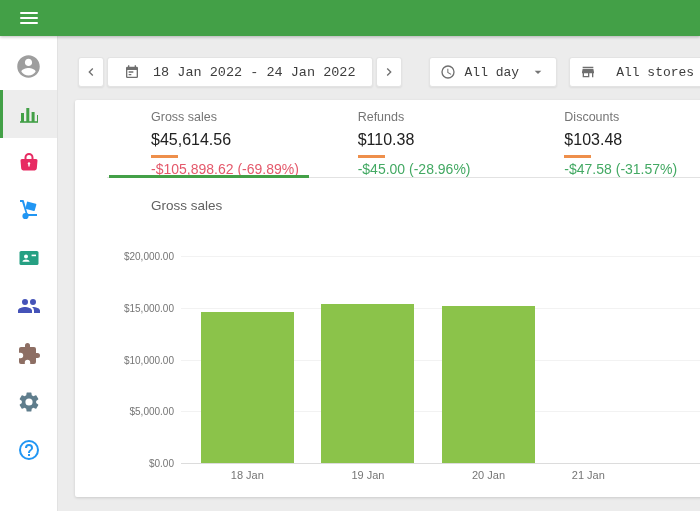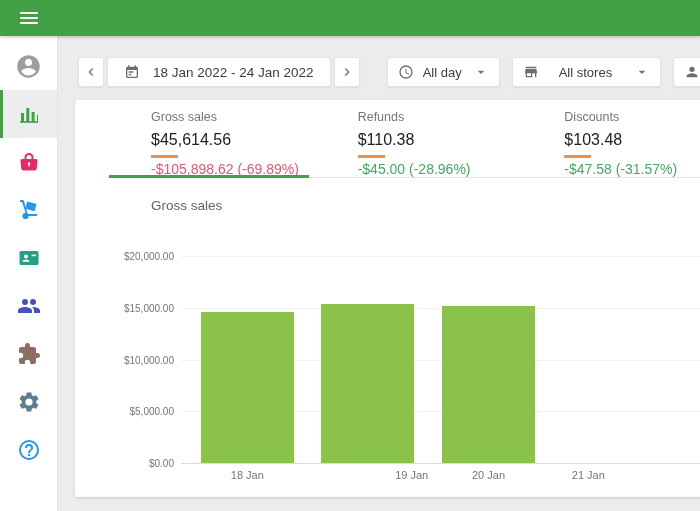--- a/index.html
+++ b/index.html
@@ -34,21 +34,21 @@
     content:"";position:absolute;left:0;top:0;bottom:0;width:3px;background:#43a047;
   }
   
   .main{position:absolute;left:57px;top:36px;right:0;bottom:0;background:#ececec;}
   
   .filters{display:flex;align-items:flex-start;padding:21px 0 0 21px;}
   .btn{
     display:inline-flex;align-items:center;height:30px;background:#fff;
     border:1px solid #e3e3e3;border-radius:3px;box-shadow:0 1px 2px rgba(0,0,0,.07);
     font-size:13px;color:#3d3d3d;cursor:pointer;box-sizing:border-box;
-    padding:0 10px;gap:9px;white-space:nowrap;
+    padding:0 10px;gap:9px;white-space:nowrap;font-family:Liberation Mono, monospace;
   }
   .btn svg{flex:0 0 auto;}
   .btn .caret{margin-left:2px;}
   .nav-btn{width:26px;justify-content:center;padding:0;}
   .date-btn{padding:0 16px;gap:13px;font-size:13.5px;}
   .group{display:flex;gap:3px;}
   .gap-l{margin-left:27px;}
   .gap-m{margin-left:12px;gap:20px;}
   .icon-grey{color:#6f6f6f;}
   
@@ -230,19 +230,19 @@
           <div class="gridline" style="top: 51.75px;"></div>
           <div class="gridline" style="top: 103.5px;"></div>
           <div class="gridline" style="top: 155.25px;"></div>
           <div class="gridline baseline" style="top: 207px;"></div>
           <div class="bar" style="left: 13.8px; width: 93px; height: 151.11px; background: rgb(139, 195, 74);"></div>
           <div class="bar" style="left: 134.4px; width: 93px; height: 158.873px; background: rgb(139, 195, 74);"></div>
           <div class="bar" style="left: 255px; width: 93px; height: 157.32px; background: rgb(139, 195, 74);"></div>
         </div>
       <div class="x-axis">
           <div class="xtick" style="left: 0px; width: 120.6px;">18 Jan</div>
-          <div class="xtick" style="left: 120.6px; width: 120.6px; text-align: right;">19 Jan</div>
+          <div class="xtick" style="left: 120.6px; width: 120.6px;">19 Jan</div>
           <div class="xtick" style="left: 241.2px; width: 120.6px;">20 Jan</div>
           <div class="xtick" style="left: 341px; width: 120.6px;">21 Jan</div>
         </div>
     </div>
   </div>
 </div>
 
 </body></html>

